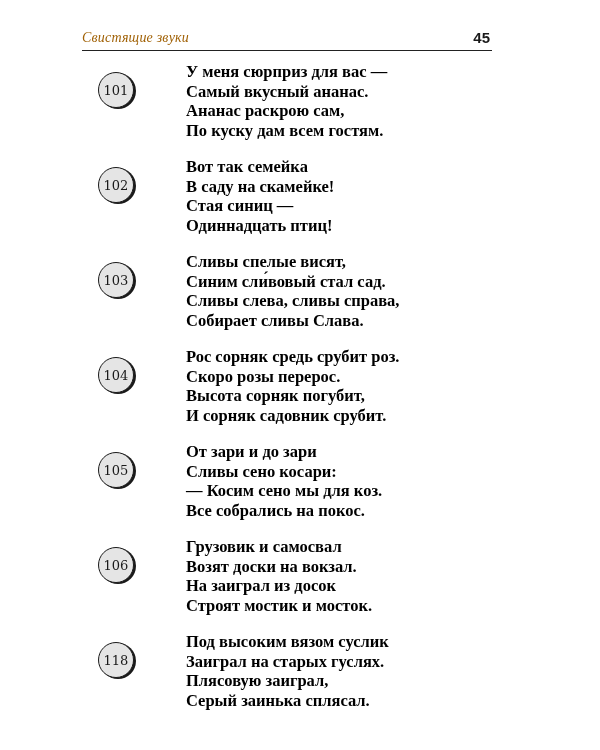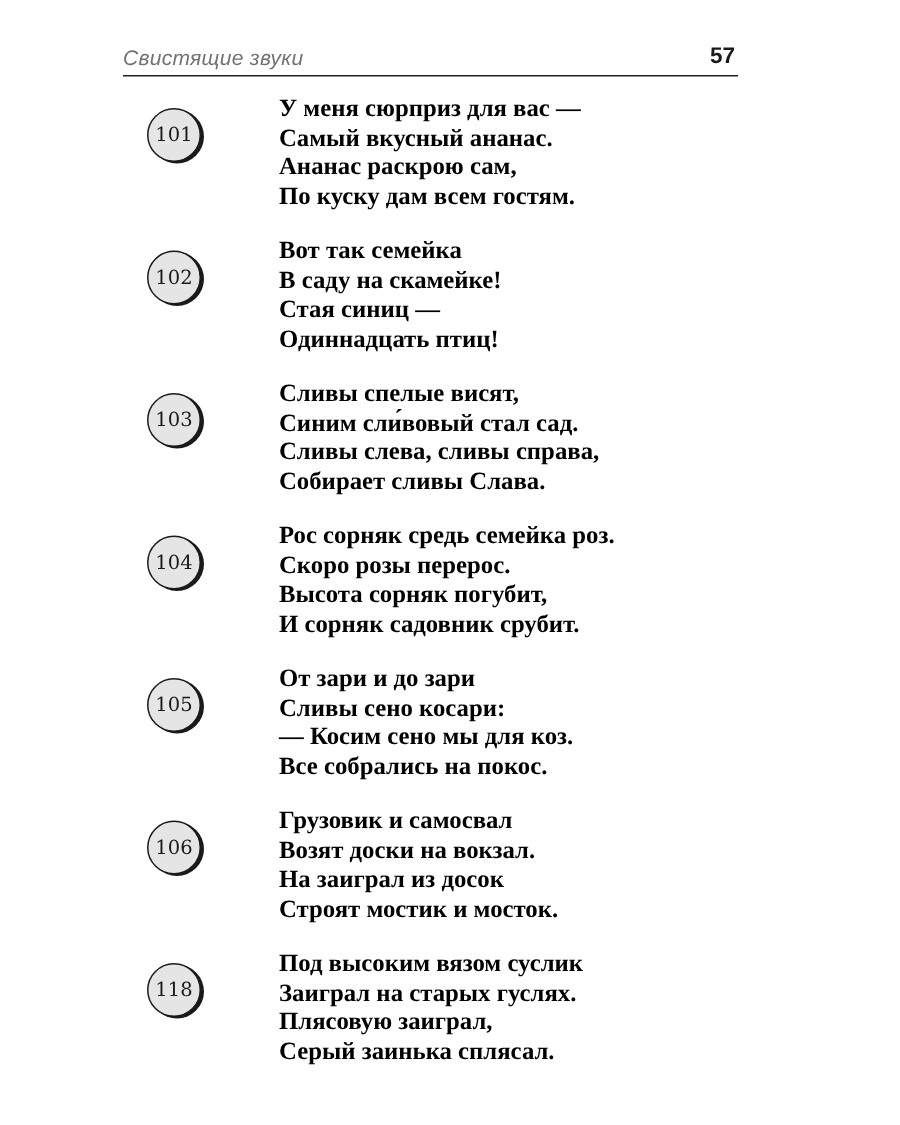--- a/index.html
+++ b/index.html
@@ -20,25 +20,25 @@
       left: 82px;
       top: 28px;
       width: 410px;
       height: 22px;
       border-bottom: 1.5px solid #222;
     }
     .header-title {
       position: absolute;
       left: 0;
       top: 2px;
-      font-family: Liberation Sans, sans-serif;
+      font-family: Liberation Serif, serif;
       font-style: italic;
       font-size: 14px;
       letter-spacing: 0.2px;
-      color: #737373;
+      color: #a16207;
     }
     .page-number {
       position: absolute;
       right: 2px;
       top: 1px;
       font-family: "Liberation Sans", "DejaVu Sans", sans-serif;
       font-weight: bold;
       font-size: 15px;
       color: #1a1a1a;
     }
@@ -78,21 +78,21 @@
     .verse-line {
       display: block;
       white-space: nowrap;
     }
   </style>
 </head>
 <body>
 
 <div class="page-header">
   <span class="header-title">Свистящие звуки</span>
-  <span class="page-number">57</span>
+  <span class="page-number">45</span>
 </div>
 
 <div class="exercise" style="top:62px;">
   <div class="num-badge">101</div>
   <div class="verse">
     <span class="verse-line">У меня сюрприз для вас —</span>
     <span class="verse-line">Самый вкусный ананас.</span>
     <span class="verse-line">Ананас раскрою сам,</span>
     <span class="verse-line">По куску дам всем гостям.</span>
   </div>
@@ -114,21 +114,21 @@
     <span class="verse-line">Сливы спелые висят,</span>
     <span class="verse-line">Синим сли́вовый стал сад.</span>
     <span class="verse-line">Сливы слева, сливы справа,</span>
     <span class="verse-line">Собирает сливы Слава.</span>
   </div>
 </div>
 
 <div class="exercise" style="top:347px;">
   <div class="num-badge">104</div>
   <div class="verse">
-    <span class="verse-line">Рос сорняк средь семейка роз.</span>
+    <span class="verse-line">Рос сорняк средь срубит роз.</span>
     <span class="verse-line">Скоро розы перерос.</span>
     <span class="verse-line">Высота сорняк погубит,</span>
     <span class="verse-line">И сорняк садовник срубит.</span>
   </div>
 </div>
 
 <div class="exercise" style="top:442px;">
   <div class="num-badge">105</div>
   <div class="verse">
     <span class="verse-line">От зари и до зари</span>

